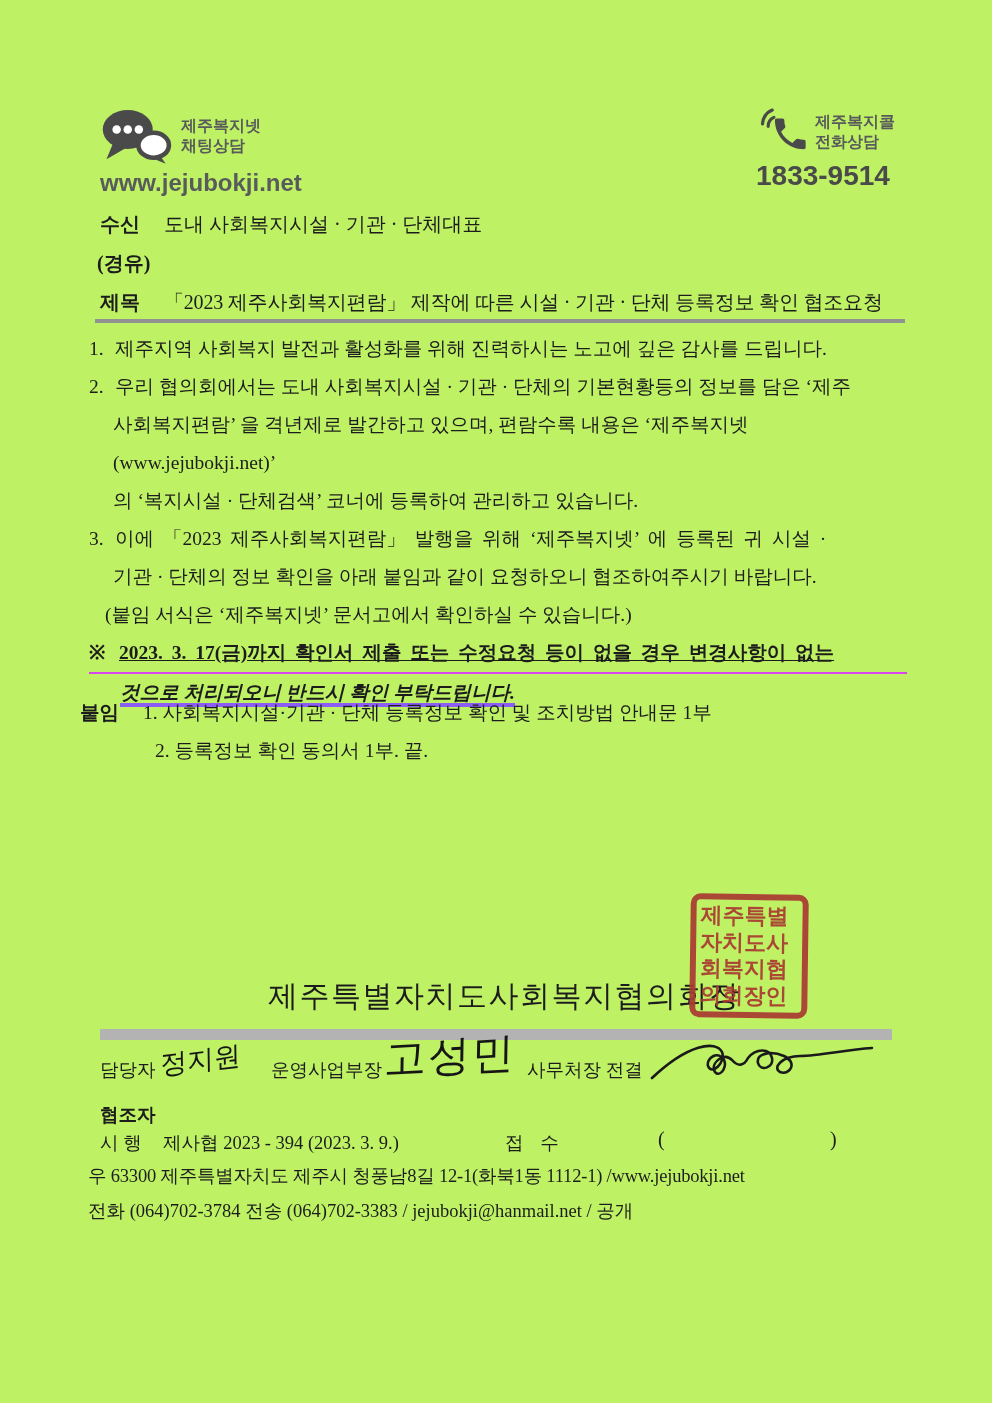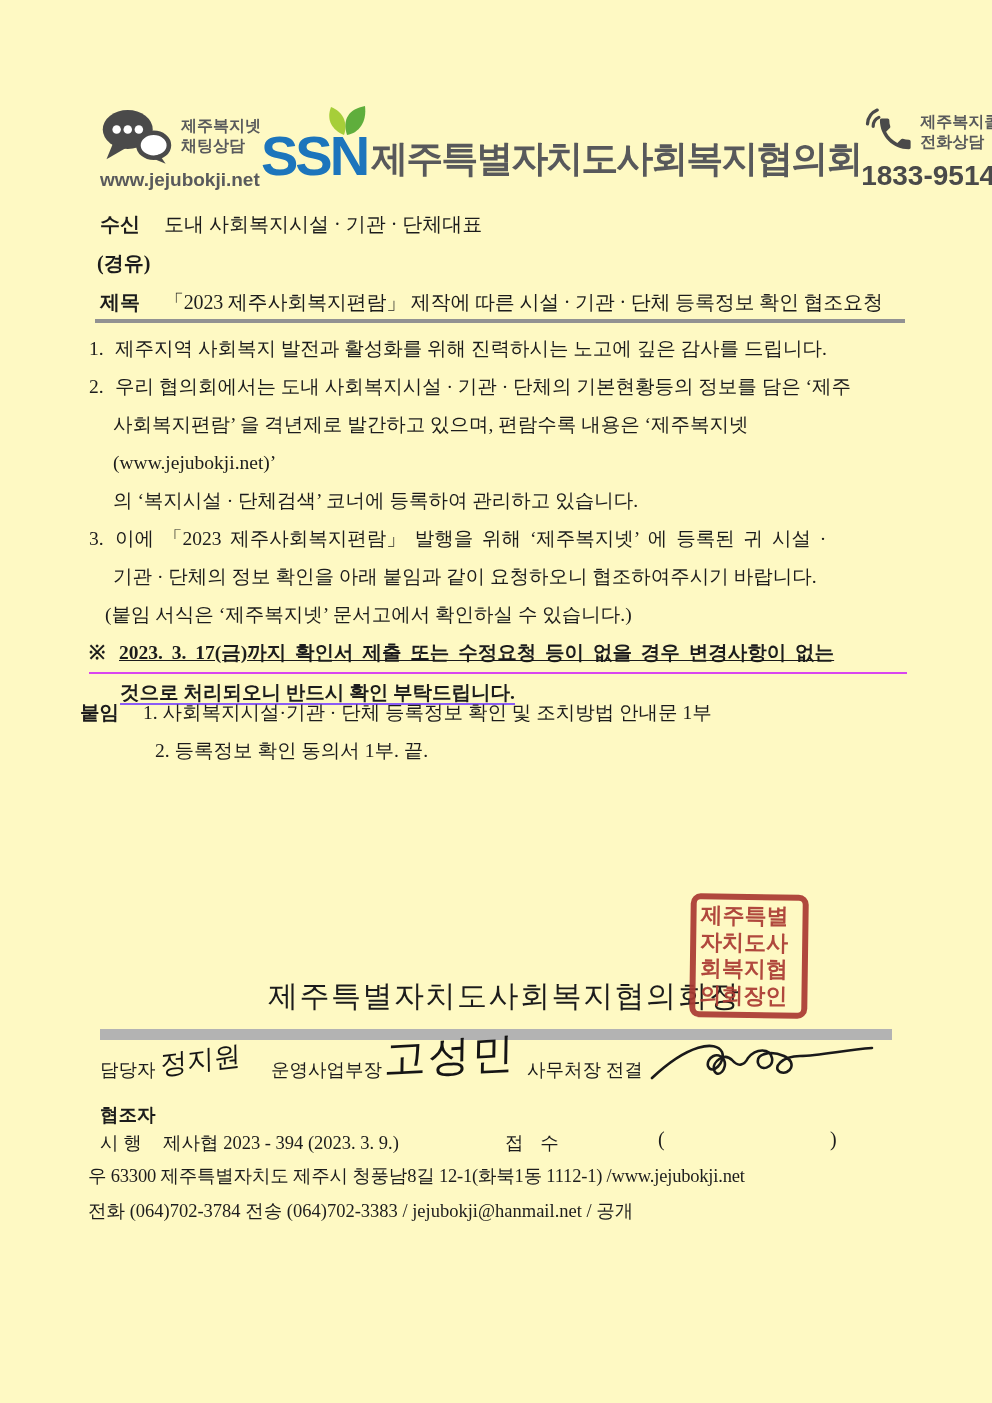--- a/index.html
+++ b/index.html
@@ -1,25 +1,25 @@
 <!DOCTYPE html>
 <html><head>
 <meta charset="utf-8">
 <style>
   html,body{margin:0;padding:0;background:#e8e8e8;}
-  .page{position:relative;width:992px;height:1403px;background:#fef9c3;margin:0 auto;
+  .page{position:relative;width:992px;height:1403px;background:#bef264;margin:0 auto;
         font-family:"Liberation Serif","DejaVu Serif",serif;color:#1c1c1c;overflow:hidden;}
 
   
   .lh{position:absolute;top:106px;left:100px;width:795px;display:flex;justify-content:space-between;align-items:flex-start;}
   .lh-left,.lh-right{display:flex;flex-direction:column;}
   .lh-top{display:flex;align-items:center;gap:7px;}
   .lh-small{font-family:"Liberation Sans","DejaVu Sans",sans-serif;font-size:16px;font-weight:700;
             color:#595a5c;line-height:20px;white-space:nowrap;}
-  .lh-url{font-family:"Liberation Sans","DejaVu Sans",sans-serif;font-size:19px;font-weight:700;color:#595a5c;margin-top:3px;}
+  .lh-url{font-family:"Liberation Sans","DejaVu Sans",sans-serif;font-size:24px;font-weight:700;color:#595a5c;margin-top:3px;}
   .lh-center{display:flex;align-items:flex-end;margin-top:6px;}
   .ssn-wrap{position:relative;padding-top:18px;}
   .ssn-text{font-family:"Liberation Sans","DejaVu Sans",sans-serif;font-size:56px;font-weight:800;
             color:#1c75bc;letter-spacing:-3px;line-height:0.92;}
   .leaves{position:absolute;top:-6px;right:-4px;}
   .org-name{font-family:"Liberation Sans","DejaVu Sans",sans-serif;font-size:37px;font-weight:700;
             color:#58595b;letter-spacing:-2px;margin-left:4px;line-height:1.2;white-space:nowrap;}
   .lh-phone{font-family:"Liberation Sans","DejaVu Sans",sans-serif;font-size:28px;font-weight:800;
             color:#4a4a4a;margin-top:2px;letter-spacing:0px;}
 
@@ -32,21 +32,21 @@
 
   
   .body{position:absolute;top:330px;left:89px;width:818px;font-size:19.5px;line-height:38px;}
   .body .num{display:inline-block;width:26px;}
   .cont{padding-left:24px;}
   .paren{padding-left:16px;}
   .p3l1{word-spacing:4px;}
   .note1{font-weight:700;border-bottom:2px solid #d946ef;word-spacing:4px;text-decoration:underline;}
   .note1 .mark{display:inline-block;width:30px;font-weight:700;}
   .note2{font-weight:700;padding-left:31px;}
-  .note2 span{border-bottom:2px solid #8b5cf6;}
+  .note2 span{border-bottom:4px solid #8b5cf6;font-style:italic;}
 
   
   .attach{position:absolute;top:694px;left:80px;font-size:19.5px;line-height:38px;width:818px;}
   .attach .label{font-weight:700;margin-right:24px;}
   .attach-item2{padding-left:75px;}
 
   
   .sign-title{position:absolute;top:976px;left:268px;font-size:30px;font-weight:500;
               letter-spacing:1.5px;white-space:nowrap;}
   .seal{position:absolute;top:894px;left:690px;width:98px;height:102px;border:6px solid #aa3a32;
@@ -93,32 +93,20 @@
           <path d="M64 52 L71 62 L54 55 Z" fill="#4a4a4a"></path>
         </svg>
         <div>
           <div class="lh-small">제주복지넷</div>
           <div class="lh-small">채팅상담</div>
         </div>
       </div>
       <div class="lh-url">www.jejubokji.net</div>
     </div>
 
-    <div class="lh-center">
-      <div class="ssn-wrap">
-        <span class="leaves">
-          <svg width="48" height="30" viewBox="0 0 48 30">
-            <path d="M21 29 C9 24 3 14 8 1 C21 6 25 18 21 29 Z" fill="#a6ce39"></path>
-            <path d="M24 29 C19 13 26 3 42 0 C44 16 36 27 24 29 Z" fill="#5fae3c"></path>
-          </svg>
-        </span>
-        <div class="ssn-text">SSN</div>
-      </div>
-      <div class="org-name">제주특별자치도사회복지협의회</div>
-    </div>
 
     <div class="lh-right">
       <div class="lh-top">
         <svg width="52" height="52" viewBox="0 0 64 64">
           <path d="M8 22 A20 20 0 0 1 20 5" fill="none" stroke="#4a4a4a" stroke-width="4" stroke-linecap="round"></path>
           <path d="M15 25 A12 12 0 0 1 22 14" fill="none" stroke="#4a4a4a" stroke-width="4" stroke-linecap="round"></path>
           <g transform="translate(17,9) scale(2.1)">
             <path d="M6.62 10.79c1.44 2.83 3.76 5.14 6.59 6.59l2.2-2.21c.27-.26.66-.36 1.01-.24 1.12.37 2.33.57 3.57.57.55 0 1 .45 1 1V20c0 .55-.45 1-1 1-9.39 0-17-7.61-17-17 0-.55.45-1 1-1h3.5c.55 0 1 .45 1 1 0 1.25.2 2.45.57 3.57.11.35.03.74-.25 1.02l-2.2 2.2z" fill="#4a4a4a"></path>
           </g>
         </svg>

